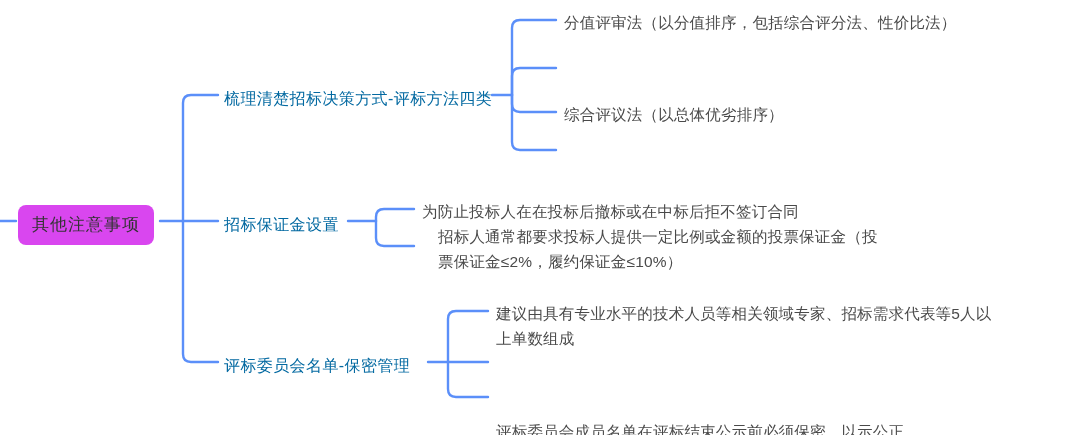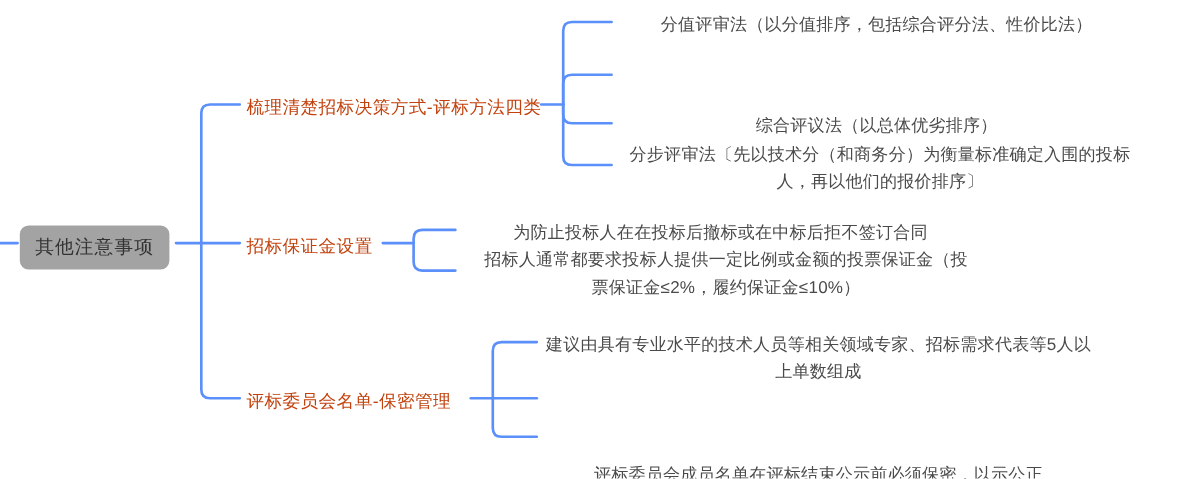--- a/index.html
+++ b/index.html
@@ -27,34 +27,33 @@
     height: 435px;
     pointer-events: none;
   }
   .node {
     position: absolute;
     box-sizing: border-box;
     line-height: 25px;
     font-size: 15.5px;
     letter-spacing: 0.2px;
     white-space: pre-wrap;
-    text-align: center;
   }
   .node-root {
-    background: #a3a3a3;
+    background: #d946ef;
     border-radius: 8px;
     padding: 7px 14px;
     font-size: 17px;
     line-height: 26px;
     color: #333333;
     letter-spacing: 1px;
   }
   .node-branch {
     font-size: 16px;
-    color: #c2410c;
+    color: #0369a1;
     letter-spacing: 0.4px;
     padding: 4px 2px;
   }
   .node-leaf {
     font-size: 15.5px;
     color: #4a4a4a;
     padding: 3px 2px;
   }
 </style>
 </head>
@@ -92,21 +91,20 @@
 
   <div class="node node-root" style="left:18px; top:205px;">其他注意事项</div>
 
   <div class="node node-branch" style="left:222px; top:82px;">梳理清楚招标决策方式-评标方法四类</div>
 
   <div class="node node-leaf" style="left:562px; top:7px; width:470px;">分值评审法（以分值排序，包括综合评分法、性价比法）</div>
 
 
   <div class="node node-leaf" style="left:562px; top:99px; width:470px;">综合评议法（以总体优劣排序）</div>
 
-  <div class="node node-leaf" style="left:562px; top:125px; width:476px;">分步评审法〔先以技术分（和商务分）为衡量标准确定入围的投标人，再以他们的报价排序〕</div>
 
   <div class="node node-branch" style="left:222px; top:208px;">招标保证金设置</div>
 
   <div class="node node-leaf" style="left:420px; top:196px; width:470px;">为防止投标人在在投标后撤标或在中标后拒不签订合同</div>
 
   <div class="node node-leaf" style="left:436px; top:221px; width:448px;">招标人通常都要求投标人提供一定比例或金额的投票保证金（投票保证金≤2%，履约保证金≤10%）</div>
 
   <div class="node node-branch" style="left:222px; top:349px;">评标委员会名单-保密管理</div>
 
   <div class="node node-leaf" style="left:494px; top:298px; width:500px;">建议由具有专业水平的技术人员等相关领域专家、招标需求代表等5人以上单数组成</div>

